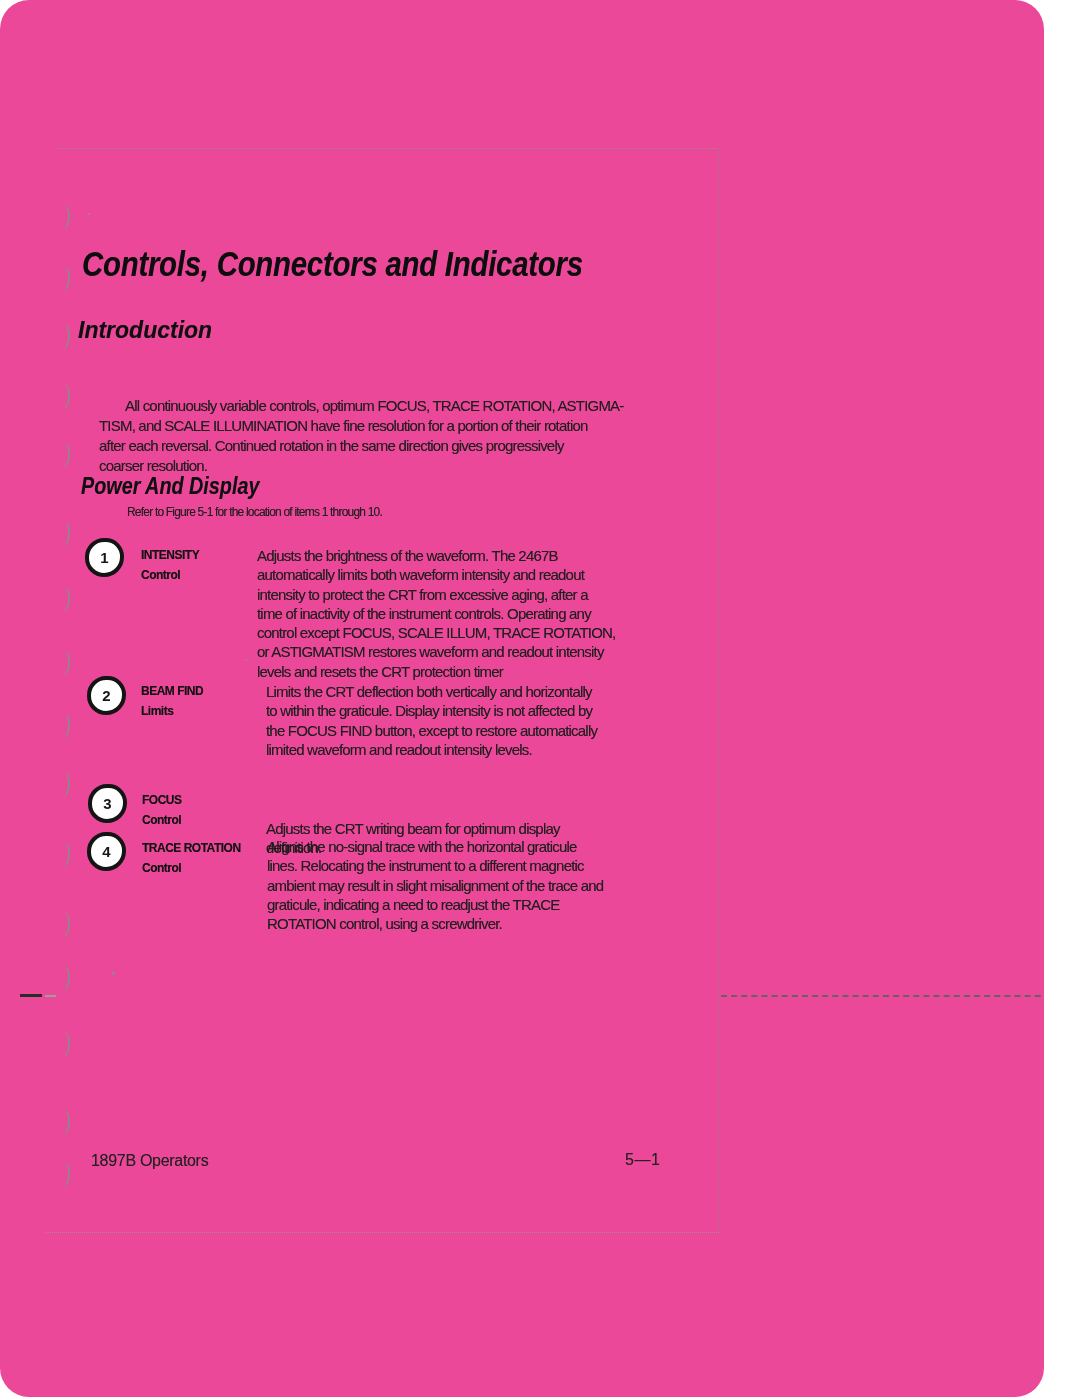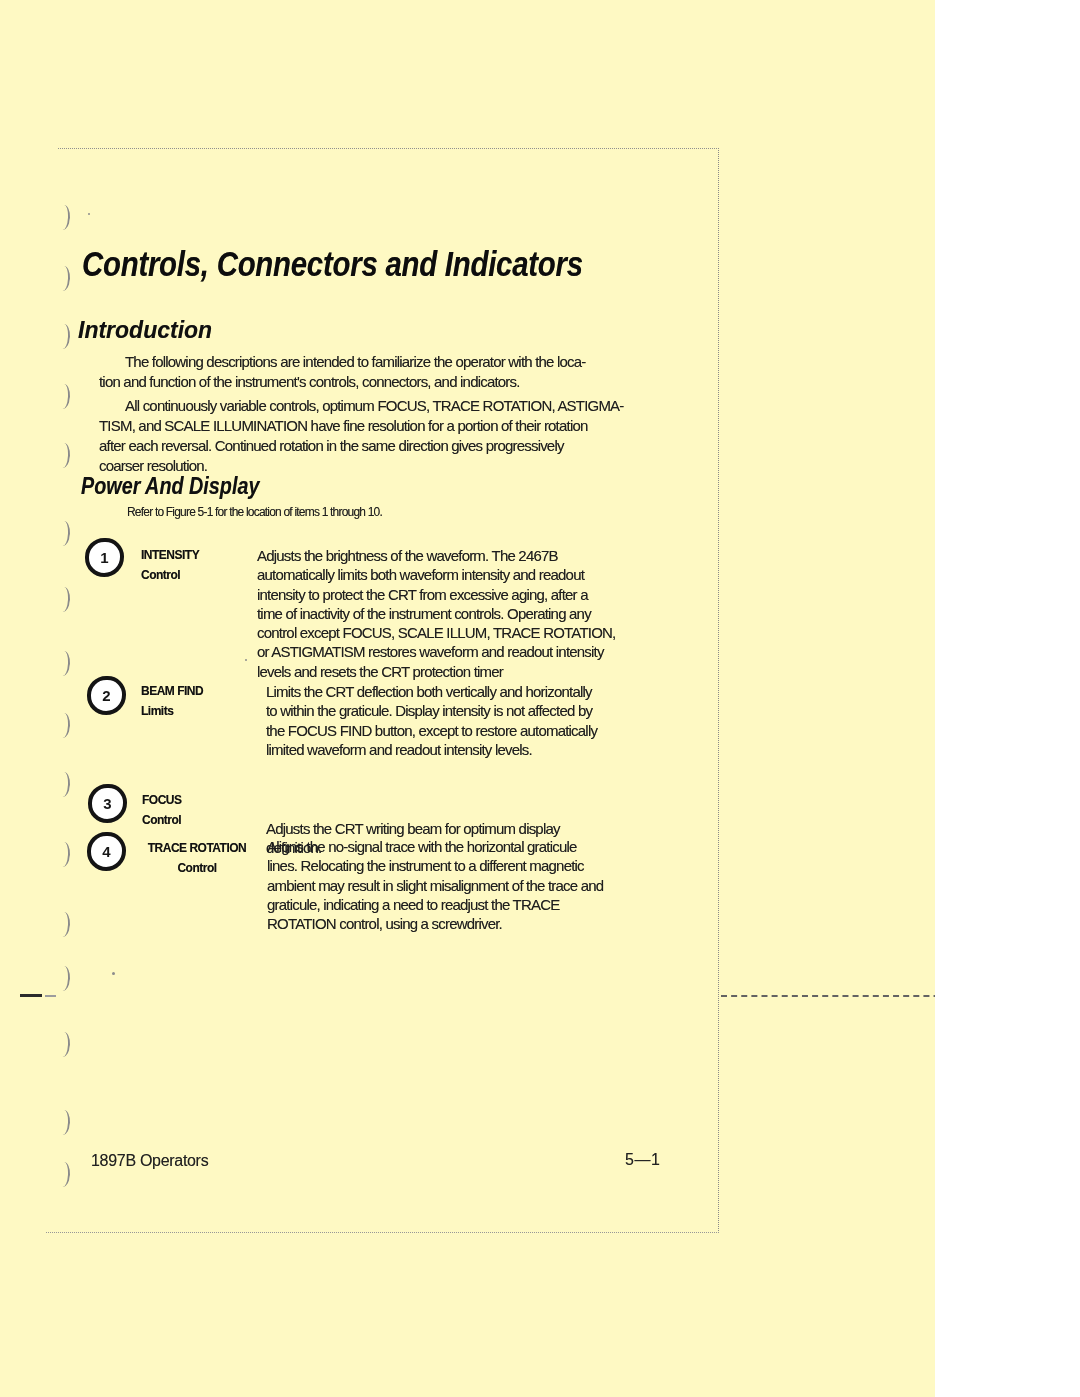--- a/index.html
+++ b/index.html
@@ -1,19 +1,19 @@
 <!DOCTYPE html>
 <html><head>
 <meta charset="utf-8">
 <style>
   html,body { margin:0; padding:0; background:#ffffff; }
   .canvas {
-    position:relative; width:935px; height:1397px; background:#fef9c3;
+    position:relative; width:1044px; height:1397px; background:#ec4899;
     font-family:"Liberation Sans","DejaVu Sans",sans-serif;
-    color:#1c1c1c; overflow:hidden;
+    color:#1c1c1c; overflow:hidden;border-radius:29px;
   }
   .txt { text-shadow: 0 0 0.5px rgba(25,25,25,0.45); }
 
   
   .border-top    { position:absolute; left:58px;  top:148px;  width:661px; height:0; border-top:1.5px dotted #8f8f8f; }
   .border-right  { position:absolute; left:718px; top:148px;  height:1085px; width:0; border-left:1.5px dotted #8a8a8a; }
   .border-bottom { position:absolute; left:46px;  top:1232px; width:673px; height:0; border-top:1.5px dotted #979797; }
   .side-sheet-line { position:absolute; left:721px; top:995px; width:340px; height:0; border-top:2px dashed #636363; }
 
   
@@ -97,22 +97,20 @@
     </div>
   <div class="dash-dark"></div>
   <div class="dash-light"></div>
   <div class="speck" style="left:112px; top:972px; width:3px; height:3px;"></div>
   <div class="speck" style="left:88px;  top:213px; width:2px; height:2px;"></div>
   <div class="speck" style="left:245px; top:659px; width:2px; height:2px;"></div>
 
   <div class="page-title txt">Controls, Connectors and Indicators</div>
 
   <div class="section-heading h-intro txt">Introduction</div>
-  <div class="para p1 txt">The following descriptions are intended to familiarize the operator with the loca-
-tion and function of the instrument's controls, connectors, and indicators.</div>
   <div class="para p2 txt">All continuously variable controls, optimum FOCUS, TRACE ROTATION, ASTIGMA-
 TISM, and SCALE ILLUMINATION have fine resolution for a portion of their rotation
 after each reversal. Continued rotation in the same direction gives progressively
 coarser resolution.</div>
 
   <div class="section-heading h-power txt">Power And Display</div>
   <div class="note txt">Refer to Figure 5-1 for the location of items 1 through 10.</div>
 
   <div class="item" style="top:538px;">
     <div class="badge" style="left:85px; top:0;">
@@ -154,21 +152,21 @@
       <span>Control</span>
     </div>
     <div class="item-desc txt" style="left:266px; top:7px;margin-top:28px;">Adjusts the CRT writing beam for optimum display
 definition.</div>
   </div>
 
   <div class="item" style="top:832px;">
     <div class="badge" style="left:87px; top:0;">
       <span>4</span>
     </div>
-    <div class="item-label txt" style="left:142px; top:7px;text-align:center;">
+    <div class="item-label txt" style="left:142px; top:7px;">
       <span>TRACE ROTATION</span><br>
       <span>Control</span>
     </div>
     <div class="item-desc txt" style="left:267px; top:5px;">Aligns the no-signal trace with the horizontal graticule
 lines. Relocating the instrument to a different magnetic
 ambient may result in slight misalignment of the trace and
 graticule, indicating a need to readjust the TRACE
 ROTATION control, using a screwdriver.</div>
   </div>
 

